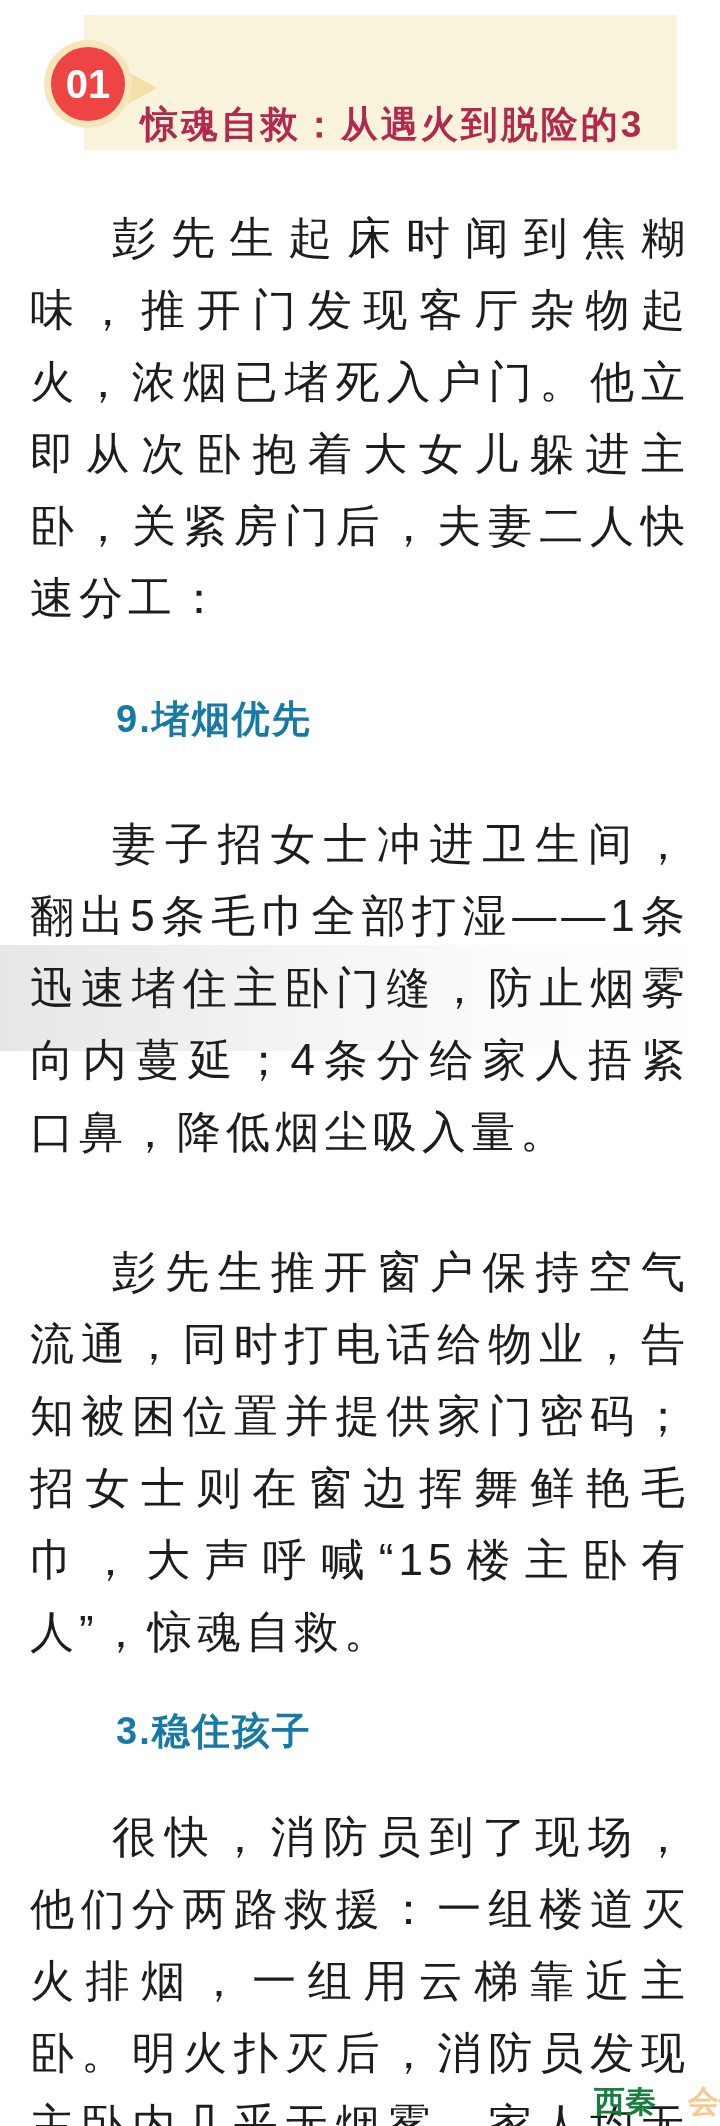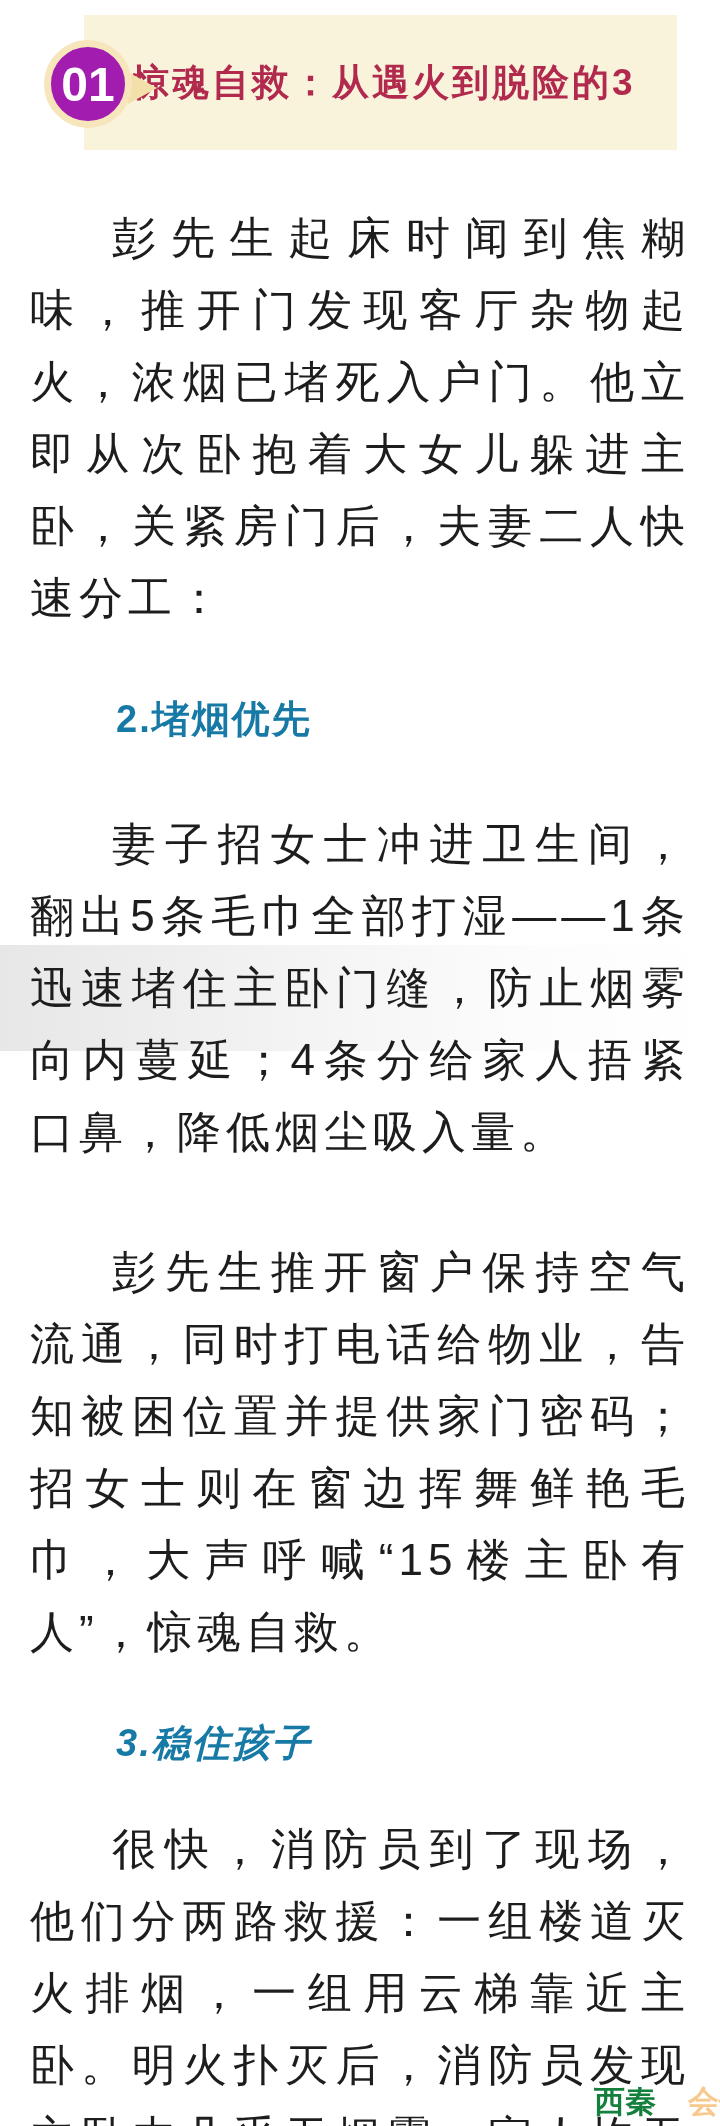--- a/index.html
+++ b/index.html
@@ -11,46 +11,46 @@
     font-family:"Liberation Sans","DejaVu Sans",sans-serif;
   }
 
   
   .title-box {
     position:absolute; left:84px; top:15px;
     width:593px; height:135px;
     background:#faf3dc;
     box-sizing:border-box;
     padding-left:48px; padding-right:24px;
-    display:flex; flex-direction:row;
-    justify-content:flex-start; align-items:center;
+    display:flex; flex-direction:column;
+    justify-content:flex-end; align-items:center;
     z-index:0;
   }
   .title-line {
     font-size:37px; font-weight:bold;
     letter-spacing:3px; line-height:50px;
     color:#b12a4e;
     white-space:nowrap;
   }
   .badge-pointer {
     position:absolute; left:128px; top:72px;
     width:0; height:0;
     border-left:29px solid #f2dfa9;
     border-top:16px solid transparent;
     border-bottom:16px solid transparent;
     z-index:1;
   }
   .badge {
     position:absolute; left:44px; top:40px;
     width:74px; height:74px;
-    background:#a21caf;
+    background:#ef4444;
     border:7px solid #f7e6bb;
     border-radius:50%;
     display:flex; align-items:center; justify-content:center;
-    color:#ffffff; font-size:48px; font-weight:bold;
+    color:#ffffff; font-size:40px; font-weight:bold;
     z-index:2;
   }
 
   
   .fade-band {
     position:absolute; left:0; top:945px;
     width:720px; height:106px;
     background:linear-gradient(to right,
       rgba(231,231,231,1) 0%,
       rgba(242,242,242,0.92) 40%,
@@ -72,21 +72,21 @@
     margin:0 0 0 116px;
     font-size:38px; line-height:38px;
     font-weight:bold; letter-spacing:2px;
     color:#1779a5;
   }
   .p1 { margin-top:202px; }
   .h1 { margin-top:66px; }
   .p2 { margin-top:70px; }
   .h2s { margin-top:69px; }
   .p3 { margin-top:68px; }
-  .h3s { margin-top:56px;font-style:italic; }
+  .h3s { margin-top:44px; }
   .p4 { margin-top:71px; }
   .p5 { margin-top:51px; }
 
   
   .watermark {
     position:absolute; left:594px; top:2086px;
     font-size:31px; line-height:31px; font-weight:bold;
     white-space:nowrap; z-index:3;
   }
   .wm-blue   { color:#15803d; }
@@ -103,21 +103,21 @@
   <div class="badge">
     <span>01</span>
   </div>
 </div>
 
 <div class="fade-band"></div>
 
 <div class="article">
   <p class="body-para p1">彭先生起床时闻到焦糊味，推开门发现客厅杂物起火，浓烟已堵死入户门。他立即从次卧抱着大女儿躲进主卧，关紧房门后，夫妻二人快速分工：</p>
 
-  <h2 class="sub-heading h1">2.堵烟优先</h2>
+  <h2 class="sub-heading h1">9.堵烟优先</h2>
   <p class="body-para p2">妻子招女士冲进卫生间，翻出5条毛巾全部打湿——1条迅速堵住主卧门缝，防止烟雾向内蔓延；4条分给家人捂紧口鼻，降低烟尘吸入量。</p>
 
   <p class="body-para p3">彭先生推开窗户保持空气流通，同时打电话给物业，告知被困位置并提供家门密码；招女士则在窗边挥舞鲜艳毛巾，大声呼喊“15楼主卧有人”，惊魂自救。</p>
 
   <h2 class="sub-heading h3s">3.稳住孩子</h2>
 
   <p class="body-para p5">很快，消防员到了现场，他们分两路救援：一组楼道灭火排烟，一组用云梯靠近主卧。明火扑灭后，消防员发现主卧内几乎无烟雾，家人均无大碍。</p>
 </div>
 
 <div class="watermark">

